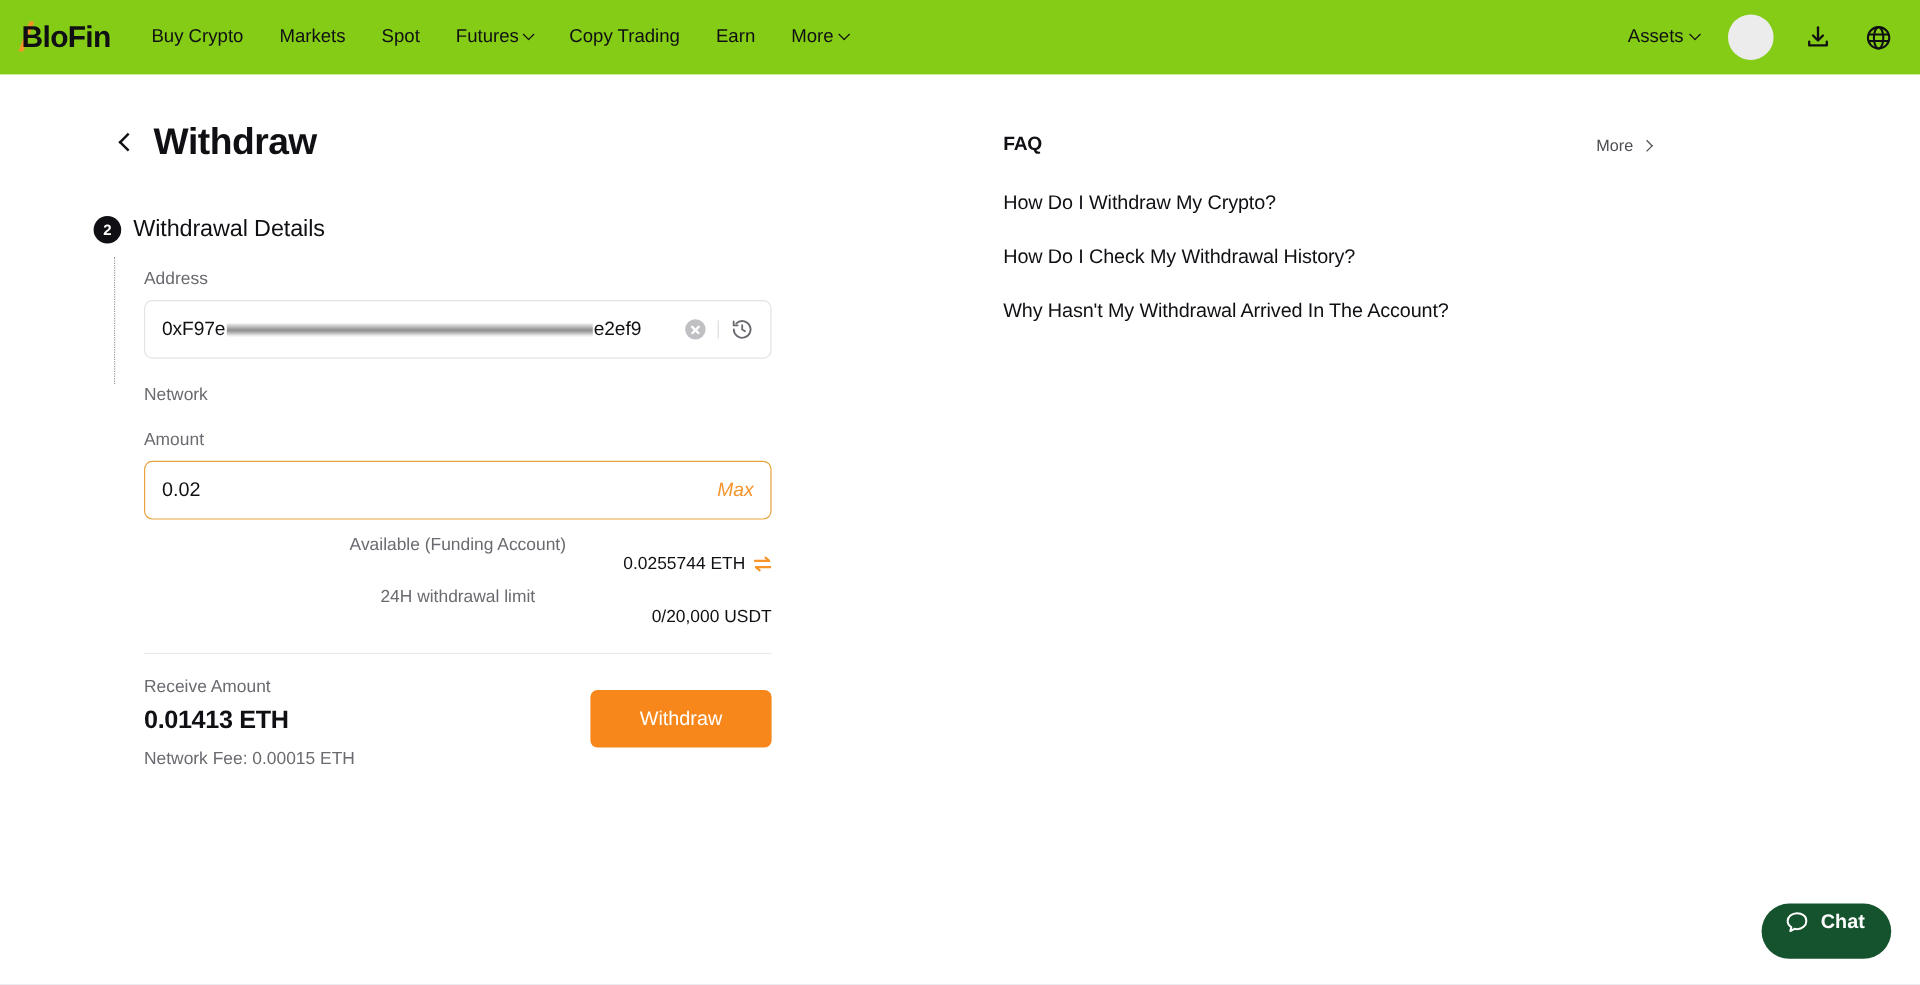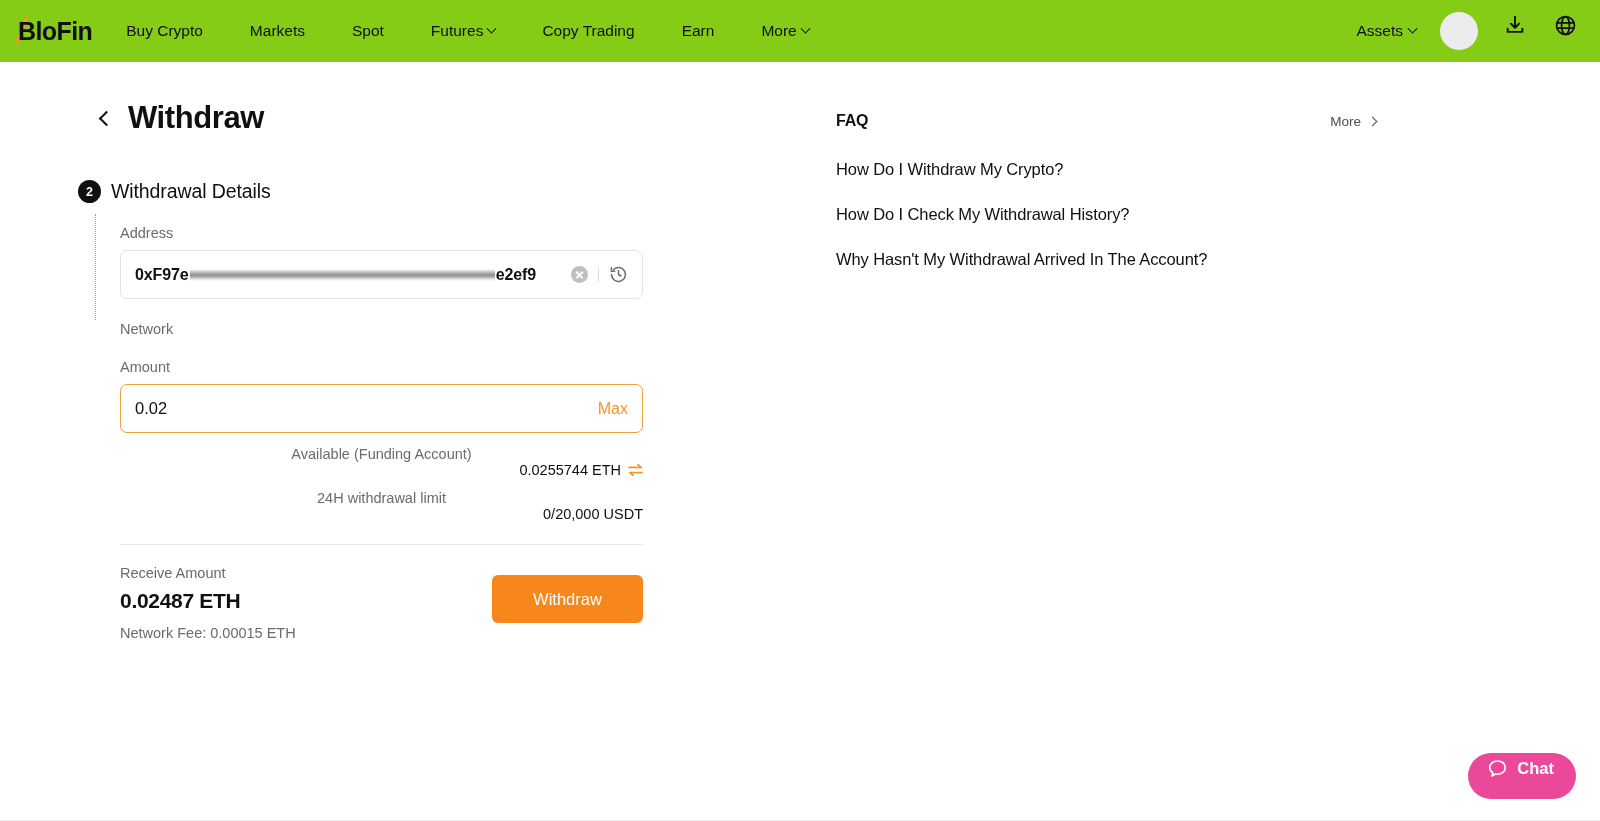--- a/index.html
+++ b/index.html
@@ -45,21 +45,21 @@
     height: 25px;
     background: #f5952a;
     transform: skewX(-20deg);
     z-index: 0;
   }
   .logo .logo-text { position: relative; z-index: 1; }
 
   .nav {
     display: flex;
     align-items: center;
-    gap: 47px;
+    gap: 30px;
   }
   .nav-item {
     font-size: 15.5px;
     color: #101014;
     display: flex;
     align-items: center;
     gap: 5px;
     cursor: pointer;
     white-space: nowrap;
   }
@@ -74,20 +74,21 @@
   }
   .chev-sm {
     width: 7px; height: 7px;
     border-right-width: 1.5px;
     border-bottom-width: 1.5px;
   }
 
   .header-right {
     margin-left: auto;
     display: flex;
+    align-items: center;
     gap: 24px;
   }
   .assets-item {
     font-size: 15.5px;
     display: flex;
     align-items: center;
     gap: 6px;
     cursor: pointer;
   }
   .avatar {
@@ -242,21 +243,20 @@
 
   .details { margin-top: 44px; }
   .field { margin-top: 22px; }
 
   .addr-text {
     font-size: 16px;
     color: #101014;
     display: flex;
     align-items: center;
     letter-spacing: -0.1px;
-    font-weight: bold;
   }
   .redact {
     display: inline-block;
     width: 305px;
     height: 12px;
     margin: 0 1px;
     background: linear-gradient(180deg,
       #fdfdfd 0%, #d7d7d7 16%, #a4a4a4 40%,
       #8f8f8f 52%, #c2c2c2 74%, #efefef 90%, #fbfbfb 100%);
     border-radius: 1px;
@@ -299,20 +299,21 @@
 
   .amount-val {
     font-size: 16.5px;
     color: #101014;
   }
   .max-link {
     font-size: 16px;
     color: #f5952a;
     font-weight: 500;
     cursor: pointer;
+    font-style: italic;
   }
 
   .info-row {
     width: 523px;
     display: flex;
     align-items: center;
     font-size: 14.5px;
     color: #6a6a70;
     margin-top: 13px;
     flex-direction: column;
@@ -403,21 +404,21 @@
   }
 
   
   .chat-widget {
     position: absolute;
     right: 24px;
     bottom: 22px;
     height: 46px;
     padding: 0 22px 15px 19px;
     border-radius: 23px;
-    background: #ec4899;
+    background: #14532d;
     color: #ffffff;
     display: flex;
     align-items: center;
     gap: 9px;
     cursor: pointer;
     font-size: 16.5px;
     font-weight: 600;
   }
 
   .bottom-rule {
@@ -557,21 +558,21 @@
         <div class="info-row second">
           <span>24H withdrawal limit</span>
           <span class="v">0/20,000 USDT</span>
         </div>
 
         <div class="divider"></div>
 
         <div class="receive">
           <div>
             <div class="recv-label">Receive Amount</div>
-            <div class="recv-amount">0.02487 ETH</div>
+            <div class="recv-amount">0.01413 ETH</div>
             <div class="recv-fee">Network Fee: 0.00015 ETH</div>
           </div>
           <button class="withdraw-btn">Withdraw</button>
         </div>
 
       </div>
     </div>
   </div>
 
   <div class="right-col">

